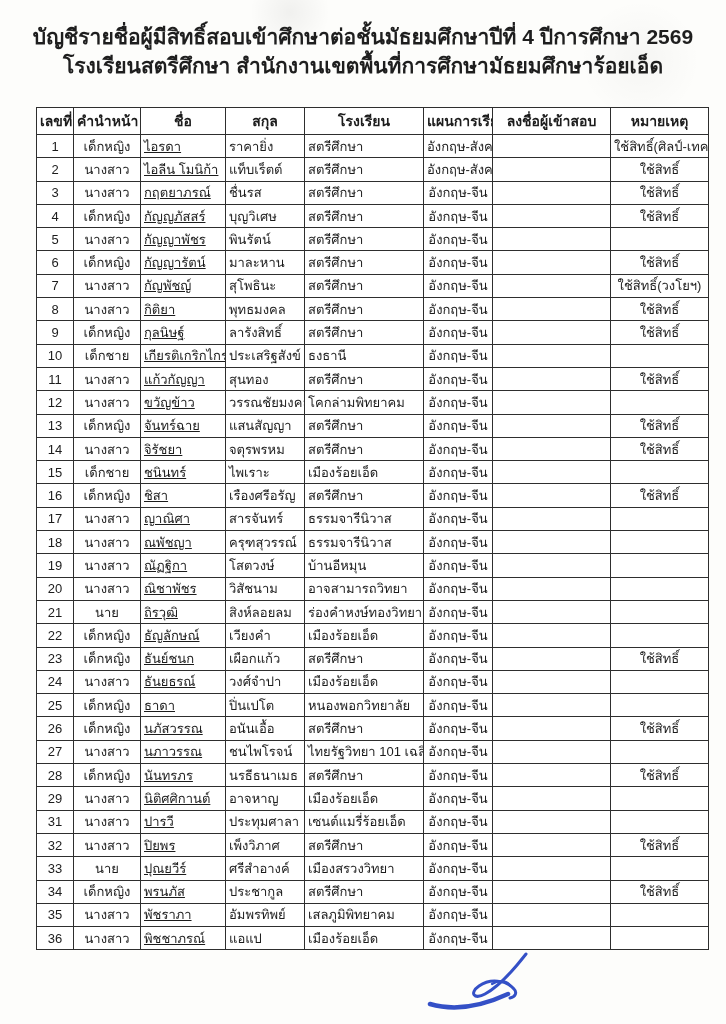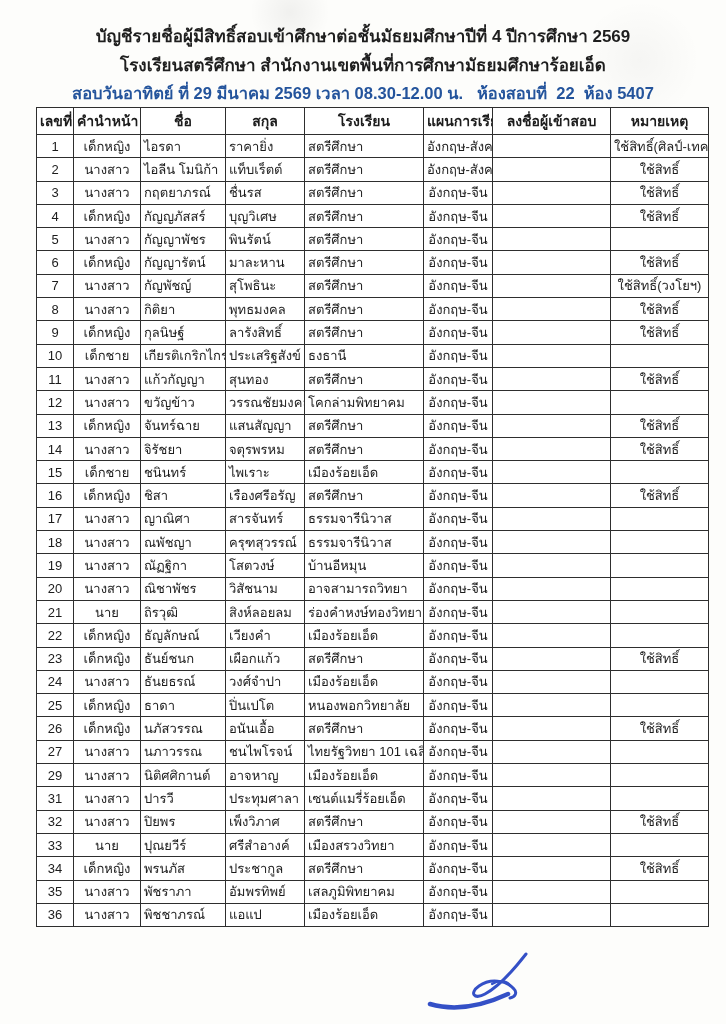--- a/index.html
+++ b/index.html
@@ -8,21 +8,21 @@
     width:726px;height:1024px;
     background:
       radial-gradient(circle at 290px 12px, rgba(0,0,0,0.05), transparent 40px),
       radial-gradient(circle at 640px 60px, rgba(0,0,0,0.03), transparent 60px),
       #fdfdfb;
     font-family:"Liberation Sans","DejaVu Sans",sans-serif;
     color:#1c1c1c;
     overflow:hidden;
   }
   .titles{position:absolute;top:22px;left:0;width:726px;text-align:center;}
-  .t1,.t2{font-size:17px;font-weight:600;line-height:29px;color:#1e1e1e;}
+  .t1,.t2{font-size:21px;font-weight:600;line-height:29px;color:#1e1e1e;}
   .t3{font-size:16.5px;font-weight:600;line-height:27px;color:#24549c;white-space:pre;}
   table.roster{
     position:absolute;left:36px;top:107px;
     width:672px;border-collapse:collapse;table-layout:fixed;
     background:#fff;
   }
   table.roster col.c-no{width:37px;}
   table.roster col.c-prefix{width:67px;}
   table.roster col.c-first{width:85px;}
   table.roster col.c-last{width:79px;}
@@ -38,35 +38,34 @@
     font-weight:normal;
   }
   table.roster th{
     height:26px;font-size:14px;font-weight:600;
   }
   table.roster td{height:22.3px;font-size:13px;}
   th.no-r,td.no-r{border-right:none;margin-top:20px;}
   th.no-l,td.no-l{border-left:none;font-family:Liberation Serif, serif;}
   td.cell-no,td.cell-prefix,td.cell-program,td.cell-remark{text-align:center;}
   td.cell-first,td.cell-last,td.cell-school{text-align:left;padding-left:5px;}
-  td.cell-first{overflow:visible;}
+  td.cell-first{overflow:visible;text-decoration:underline;}
   td.cell-school{font-size:12.5px;}
   td.sm{font-size:11.5px;}
   td.xs{font-size:9.5px;}
   .signature{position:absolute;left:422px;top:940px;width:130px;height:80px;}
 </style>
 </head>
 <body>
 
 <div class="page">
 
   <div class="titles">
     <div class="t1">บัญชีรายชื่อผู้มีสิทธิ์สอบเข้าศึกษาต่อชั้นมัธยมศึกษาปีที่ 4 ปีการศึกษา 2569</div>
     <div class="t2">โรงเรียนสตรีศึกษา สำนักงานเขตพื้นที่การศึกษามัธยมศึกษาร้อยเอ็ด</div>
-    <div class="t3">สอบวันอาทิตย์ ที่ 29 มีนาคม 2569 เวลา 08.30-12.00 น.   ห้องสอบที่  22  ห้อง 5407</div>
   </div>
 
   <table class="roster">
     <colgroup>
       <col class="c-no">
         <col class="c-prefix">
         <col class="c-first">
         <col class="c-last">
       <col class="c-school">
         <col class="c-program">
@@ -350,20 +349,30 @@
       <td class="cell-no">27</td>
       <td class="cell-prefix">นางสาว</td>
       <td class="cell-first no-r">นภาวรรณ</td>
       <td class="cell-last no-l">ชนไพโรจน์</td>
       <td class="cell-school xs">ไทยรัฐวิทยา 101 เฉลิมพระเกียรติ</td>
       <td class="cell-program">อังกฤษ-จีน</td>
       <td class="cell-sign"></td>
       <td class="cell-remark"></td>
     </tr>
         <tr>
+      <td class="cell-no">28</td>
+      <td class="cell-prefix">เด็กหญิง</td>
+      <td class="cell-first no-r">นันทรภร</td>
+      <td class="cell-last no-l">นรธีธนาเมธ</td>
+      <td class="cell-school">สตรีศึกษา</td>
+      <td class="cell-program">อังกฤษ-จีน</td>
+      <td class="cell-sign"></td>
+      <td class="cell-remark">ใช้สิทธิ์</td>
+    </tr>
+        <tr>
       <td class="cell-no">29</td>
       <td class="cell-prefix">นางสาว</td>
       <td class="cell-first no-r">นิติศศิกานต์</td>
       <td class="cell-last no-l">อาจหาญ</td>
       <td class="cell-school">เมืองร้อยเอ็ด</td>
       <td class="cell-program">อังกฤษ-จีน</td>
       <td class="cell-sign"></td>
       <td class="cell-remark"></td>
     </tr>
         <tr>

